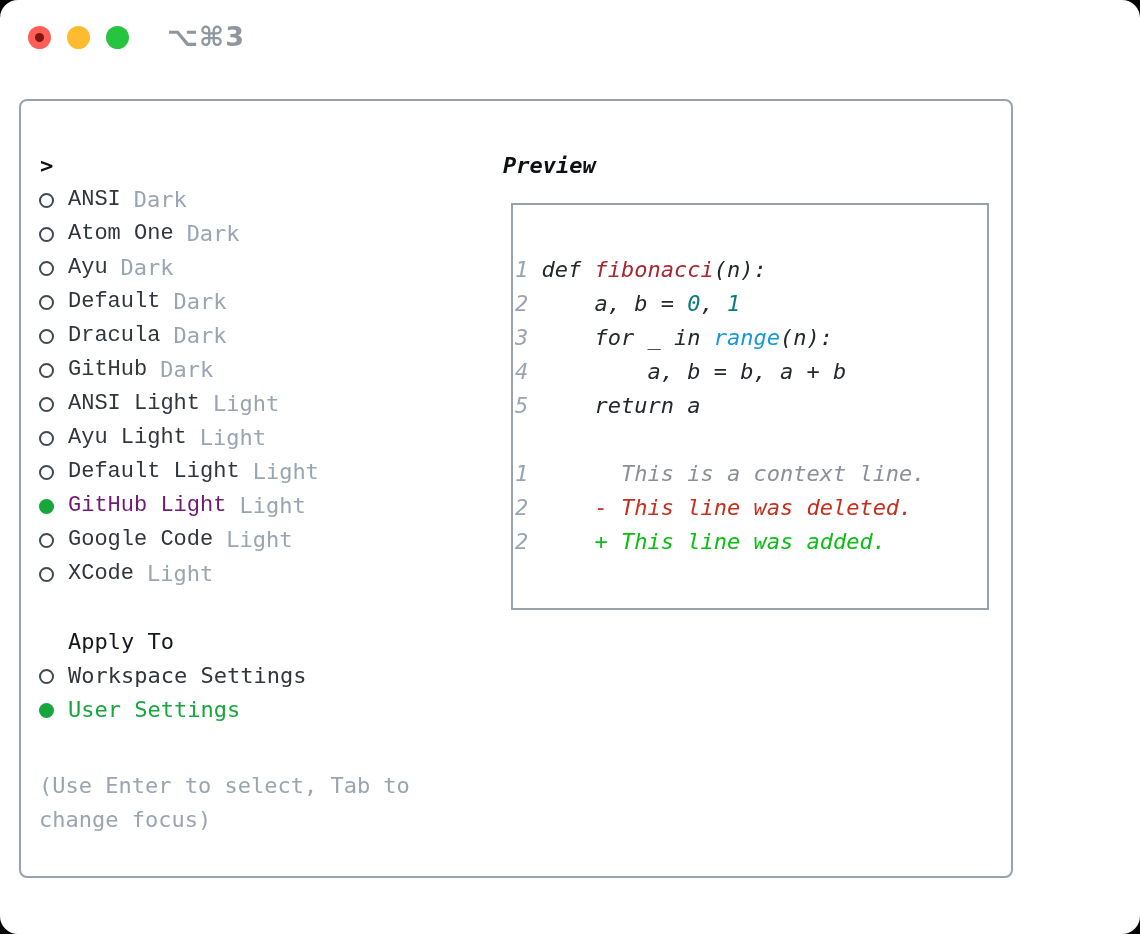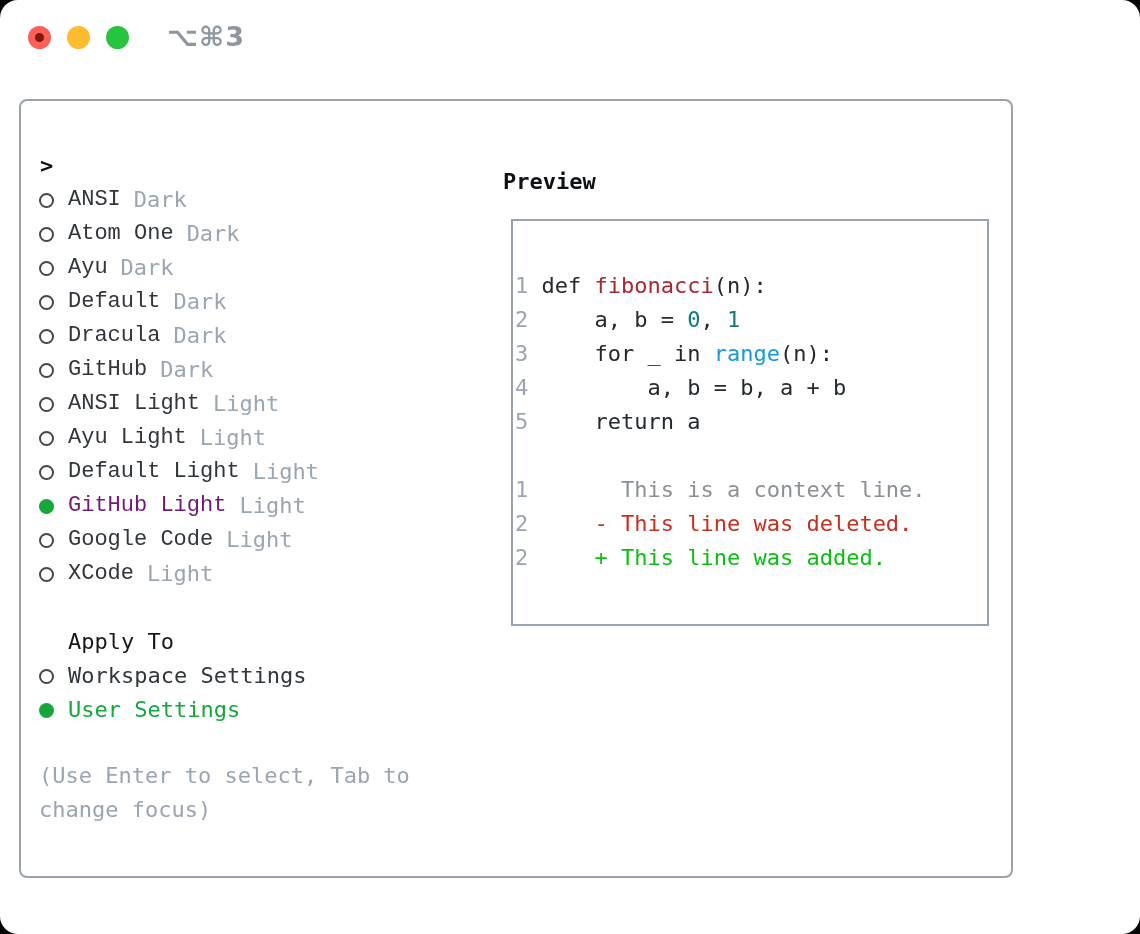--- a/index.html
+++ b/index.html
@@ -44,23 +44,23 @@
   .bullet { width:15px; height:15px; border-radius:50%; box-sizing:border-box; border:2px solid #41484f; }
   .bullet.on { border:none; background:#17a63c; }
   .caret { color:#0c0f13; font-weight:bold; }
   .hdr-label { color:#0c0f13; font-weight:bold; white-space:pre; }
   .theme-name { white-space:pre; color:#31363d;font-family:Liberation Mono, monospace; }
   .theme-name.on { color:#701a75; }
   .theme-variant { white-space:pre; color:#9aa5b2; margin-left:13px; }
   .apply-header { margin-left:29px; margin-top:34px; height:34px; color:#15191e; white-space:pre; }
   .option-label { white-space:pre; color:#31363d; }
   .option-label.on { color:#17a63c; }
-  .hint { margin-top:32px; width:400px; color:#9aa5b2; }
-  
-  .right-col { position:absolute; left:482px; top:64px; }
+  .hint { margin-top:42px; width:400px; color:#9aa5b2; }
+  
+  .right-col { position:absolute; left:482px; top:48px;font-style:italic; }
   .preview-header { height:34px; color:#0c0f13; font-weight:bold; white-space:pre; }
   .preview-box {
     margin-top:20px; margin-left:8px;
     width:478px; height:407px; box-sizing:border-box;
     border:2px solid #9aa2ac; background:#fff; overflow:hidden;
   }
   .code-pre { margin:0; padding:48px 0 0 2px; font:inherit; line-height:34px; }
   .code-line { white-space:pre; height:34px; }
   .tok-ln  { color:#9aa4b2; }
   .tok-fg  { color:#24292e; }

